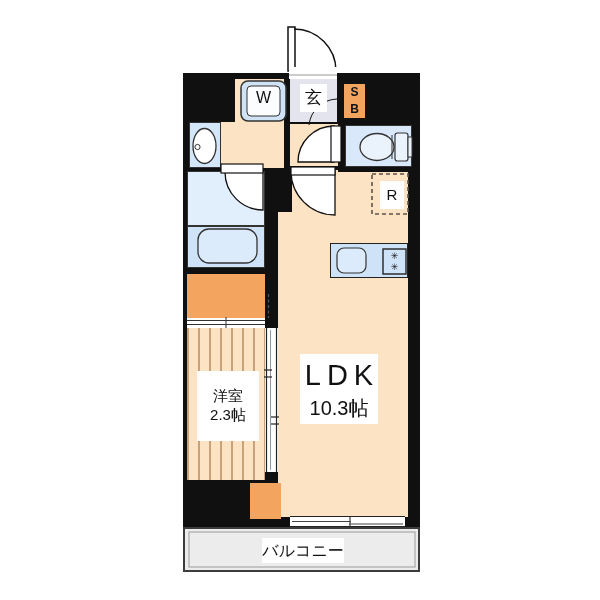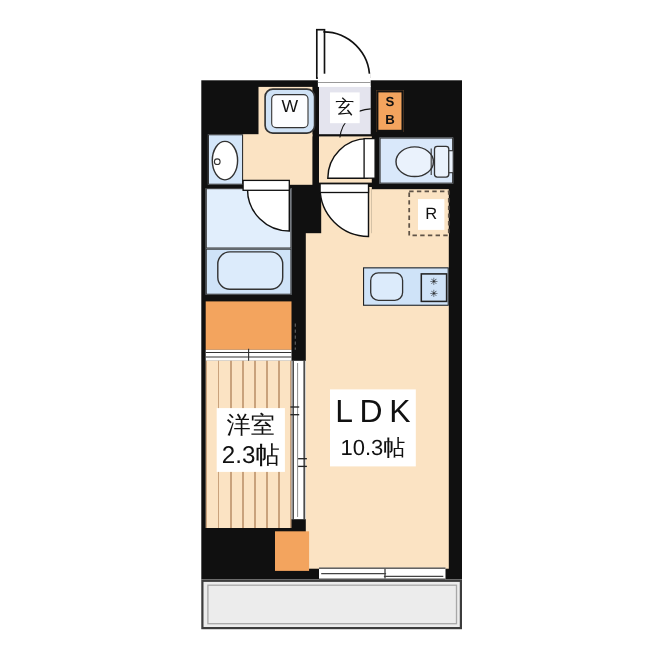--- a/index.html
+++ b/index.html
@@ -130,26 +130,29 @@
   <div class="abs z4" style="left:247px;top:89px;width:33px;text-align:center;font-size:16px;">
     <span>W</span>
   </div>
   <div class="abs z4" style="left:342px;top:84px;width:25px;text-align:center;font-size:12px;line-height:1.4;font-weight:bold;">
     <div>S</div>
     <div>B</div>
   </div>
   <div class="chip z4" style="left:380px;top:181px;width:24px;height:28px;font-size:15px;">
     <span>R</span>
   </div>
-  <div class="chip z4" style="left:197px;top:371px;width:62px;height:58px;font-size:22px;">
+  <div class="chip z4" style="left:197px;top:371px;width:62px;height:70px;font-size:15px;">
     <div>洋室</div>
     <div>2.3帖</div>
   </div>
   <div class="chip z4" style="left:300px;top:354px;width:78px;height:70px;">
     <div style="font-size:29px;letter-spacing:6px;text-indent:6px;">LDK</div>
     <div style="font-size:20px;margin-top:3px;">10.3帖</div>
+  </div>
+  <div class="chip z4" style="left:262px;top:538px;width:82px;height:25px;font-size:16px;">
+    <span>バルコニー</span>
   </div>
   <div class="abs z4" style="left:383px;top:249px;width:23px;height:25px;display:flex;flex-direction:column;align-items:center;justify-content:center;font-size:9px;line-height:1.2;">
     <span>✳</span>
     <span>✳</span>
   </div>
 
 </div>
 
 </body></html>

